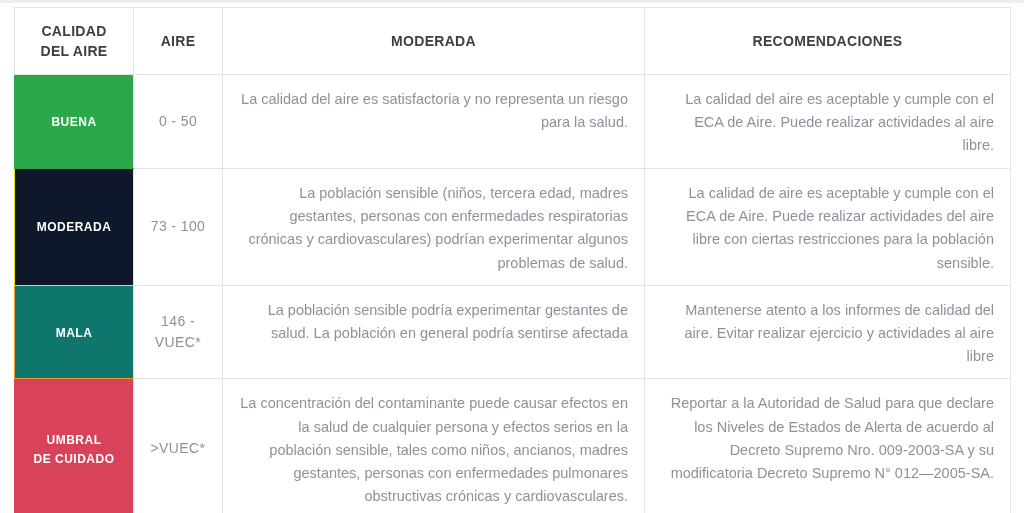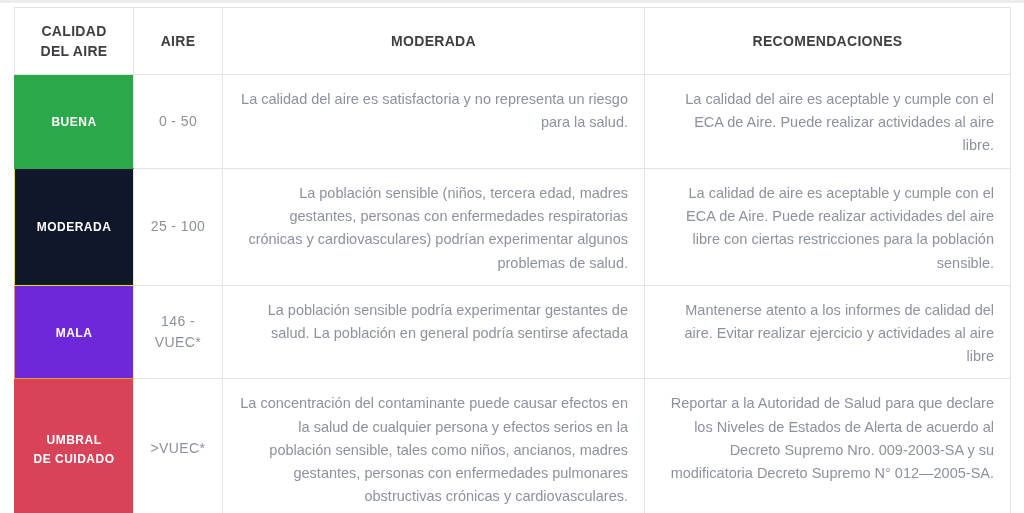--- a/index.html
+++ b/index.html
@@ -107,26 +107,26 @@
   </thead>
   <tbody>
     <tr class="r0">
       <td class="swatch" style="background: rgb(43, 168, 74); border-color: rgb(43, 168, 74);"><span class="sw-label">BUENA</span></td>
       <td class="inca"><span class="inca-val">0 - 50</span></td>
       <td class="textcell">La calidad del aire es satisfactoria y no representa un riesgo para la salud.</td>
       <td class="textcell">La calidad del aire es aceptable y cumple con el ECA de Aire. Puede realizar actividades al aire libre.</td>
     </tr>
     <tr class="r1">
       <td class="swatch" style="background: #0f172a; border-color: rgb(245, 224, 3);"><span class="sw-label">MODERADA</span></td>
-      <td class="inca"><span class="inca-val">25 - 100</span></td>
+      <td class="inca"><span class="inca-val">73 - 100</span></td>
       <td class="textcell">La población sensible (niños, tercera edad, madres gestantes, personas con enfermedades respiratorias crónicas y cardiovasculares) podrían experimentar algunos problemas de salud.</td>
       <td class="textcell">La calidad de aire es aceptable y cumple con el ECA de Aire. Puede realizar actividades del aire libre con ciertas restricciones para la población sensible.</td>
     </tr>
     <tr class="r2">
-      <td class="swatch" style="background: #6d28d9; border-color: rgb(234, 155, 40);"><span class="sw-label">MALA</span></td>
+      <td class="swatch" style="background: #0f766e; border-color: rgb(234, 155, 40);"><span class="sw-label">MALA</span></td>
       <td class="inca"><span class="inca-val">146 -
 VUEC*</span></td>
       <td class="textcell">La población sensible podría experimentar gestantes de salud. La población en general podría sentirse afectada</td>
       <td class="textcell">Mantenerse atento a los informes de calidad del aire. Evitar realizar ejercicio y actividades al aire libre</td>
     </tr>
     <tr class="r3">
       <td class="swatch" style="background: rgb(216, 67, 90); border-color: rgb(216, 67, 90);"><span class="sw-label">UMBRAL
 DE CUIDADO</span></td>
       <td class="inca"><span class="inca-val">&gt;VUEC*</span></td>
       <td class="textcell">La concentración del contaminante puede causar efectos en la salud de cualquier persona y efectos serios en la población sensible, tales como niños, ancianos, madres gestantes, personas con enfermedades pulmonares obstructivas crónicas y cardiovasculares.</td>

